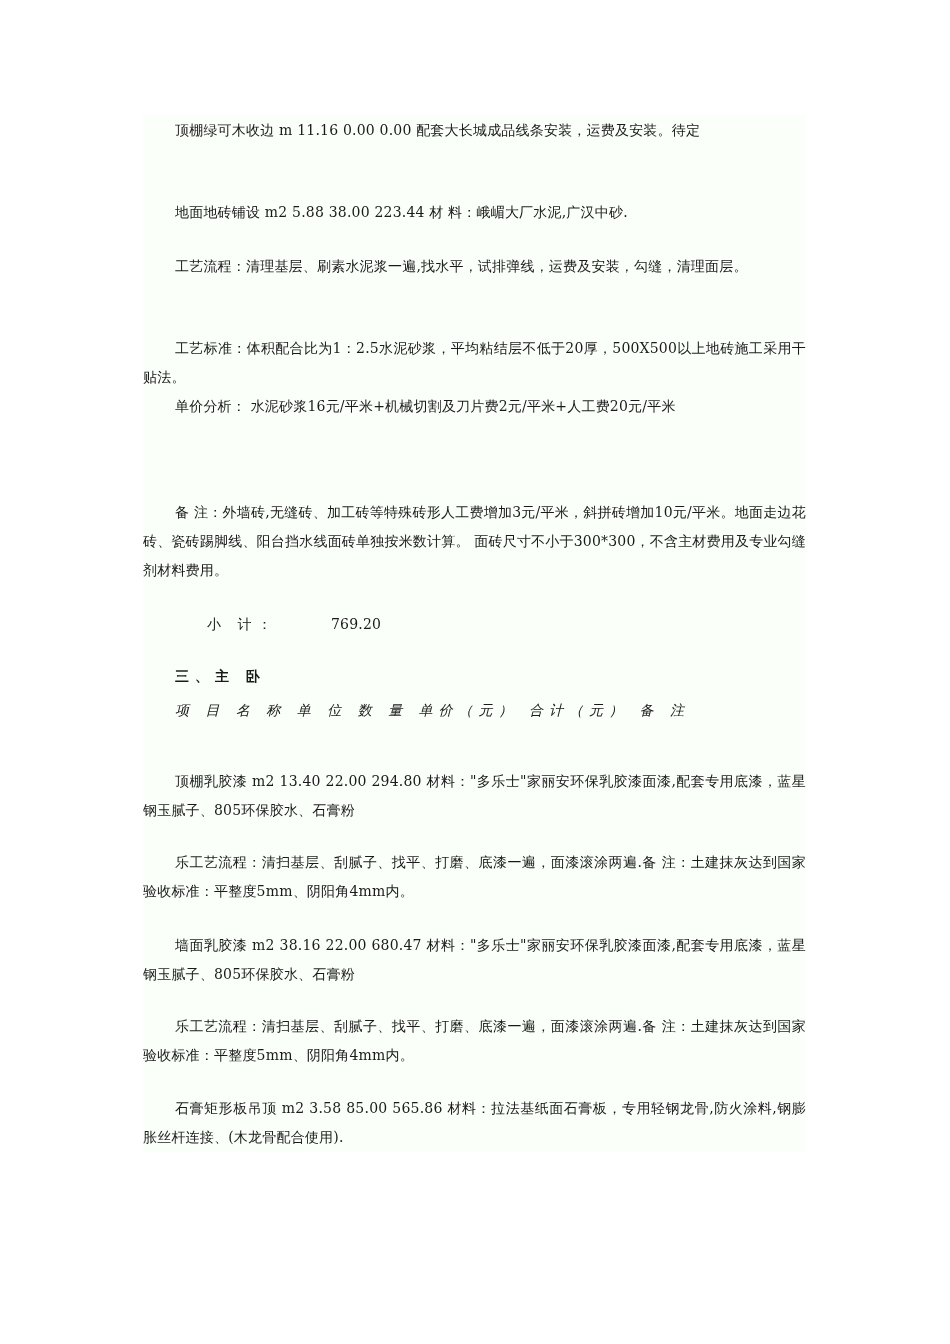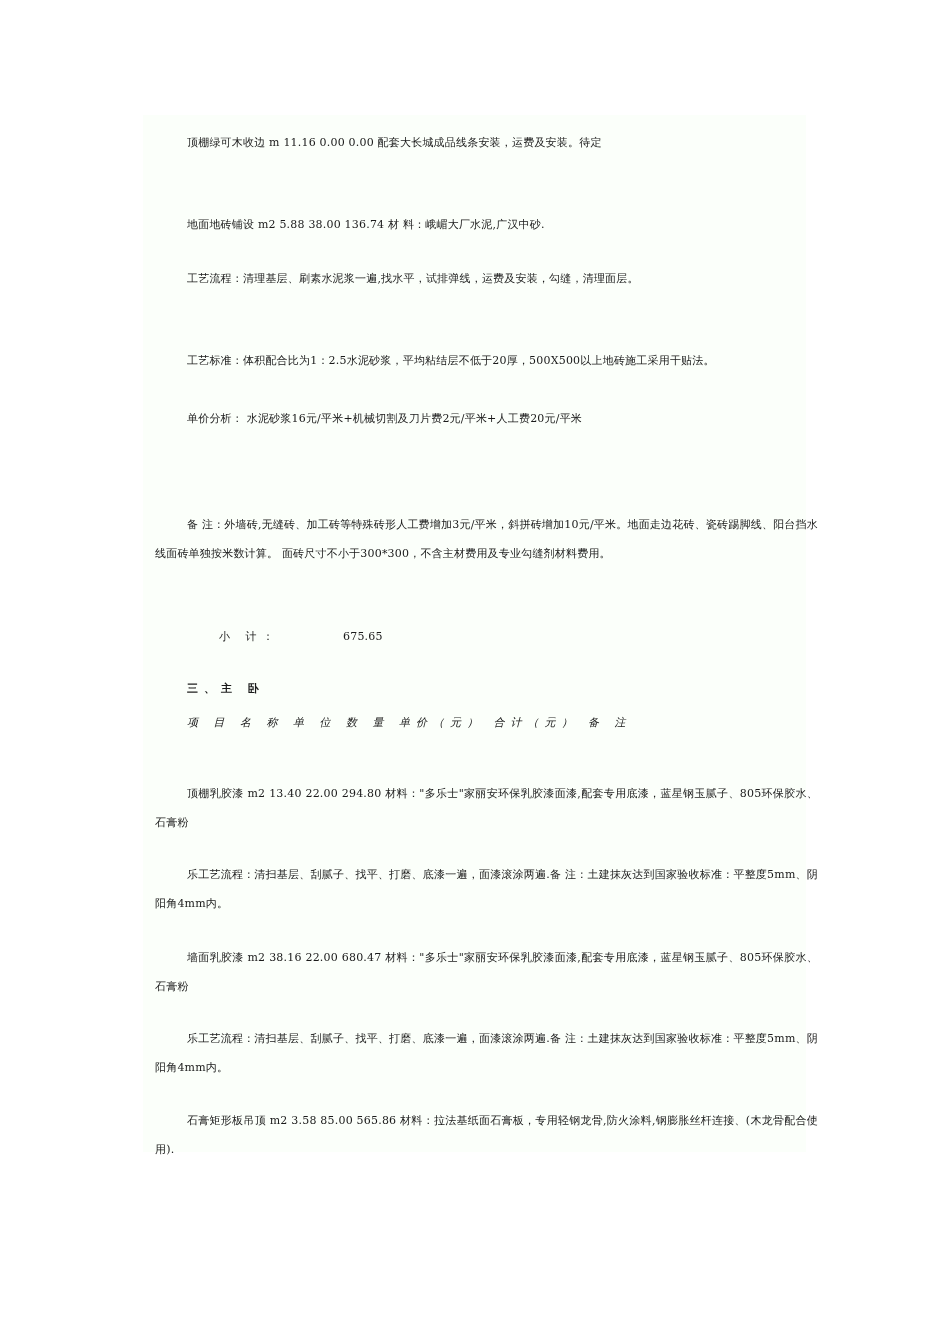--- a/index.html
+++ b/index.html
@@ -20,57 +20,57 @@
       left: 143px;
       top: 115px;
       width: 663px;
       height: 1037px;
       background: #fbfffa;
     }
     .para {
       position: absolute;
       left: 143px;
       width: 663px;
-      font-size: 11px;
+      font-size: 14px;
       line-height: 29px;
       text-indent: 32px;
       letter-spacing: 0.2px;
       white-space: normal;
       word-break: break-all;
-      margin: 12px;
+      margin: 0;
       text-align: justify;
       text-align-last: left;
     }
     .spaced {
       letter-spacing: 6px;
     }
     .subtotal-label {
       display: inline-block;
       width: 156px;
       letter-spacing: 6px;
     }
   </style>
 </head>
 <body>
 
 <div class="panel"></div>
 
 <p class="para" style="top:116px;">顶棚绿可木收边 m 11.16 0.00 0.00 配套大长城成品线条安装，运费及安装。待定</p>
 
-<p class="para" style="top:198px;">地面地砖铺设 m2 5.88 38.00 136.74 材 料：峨嵋大厂水泥,广汉中砂.</p>
+<p class="para" style="top:198px;">地面地砖铺设 m2 5.88 38.00 223.44 材 料：峨嵋大厂水泥,广汉中砂.</p>
 
 <p class="para" style="top:252px;">工艺流程：清理基层、刷素水泥浆一遍,找水平，试排弹线，运费及安装，勾缝，清理面层。</p>
 
 <p class="para" style="top:334px;">工艺标准：体积配合比为1：2.5水泥砂浆，平均粘结层不低于20厚，500X500以上地砖施工采用干贴法。</p>
 
 <p class="para" style="top:392px;">单价分析：  水泥砂浆16元/平米+机械切割及刀片费2元/平米+人工费20元/平米</p>
 
 <p class="para" style="top:498px;">备 注：外墙砖,无缝砖、加工砖等特殊砖形人工费增加3元/平米，斜拼砖增加10元/平米。地面走边花砖、瓷砖踢脚线、阳台挡水线面砖单独按米数计算。 面砖尺寸不小于300*300，不含主材费用及专业勾缝剂材料费用。</p>
 
-<p class="para" style="top:610px;"><span class="subtotal-label">小 计：</span><span>675.65</span></p>
+<p class="para" style="top:610px;"><span class="subtotal-label">小 计：</span><span>769.20</span></p>
 
 <p class="para spaced" style="top:662px;font-weight:bold;">三、主 卧</p>
 
 <p class="para spaced" style="top:696px;font-style:italic;">项 目 名 称 单 位 数 量 单价（元） 合计（元） 备 注</p>
 
 <p class="para" style="top:767px;">顶棚乳胶漆 m2 13.40 22.00 294.80 材料："多乐士"家丽安环保乳胶漆面漆,配套专用底漆，蓝星钢玉腻子、805环保胶水、石膏粉</p>
 
 <p class="para" style="top:848px;">乐工艺流程：清扫基层、刮腻子、找平、打磨、底漆一遍，面漆滚涂两遍.备 注：土建抹灰达到国家验收标准：平整度5mm、阴阳角4mm内。</p>
 
 <p class="para" style="top:931px;">墙面乳胶漆 m2 38.16 22.00 680.47 材料："多乐士"家丽安环保乳胶漆面漆,配套专用底漆，蓝星钢玉腻子、805环保胶水、石膏粉</p>

